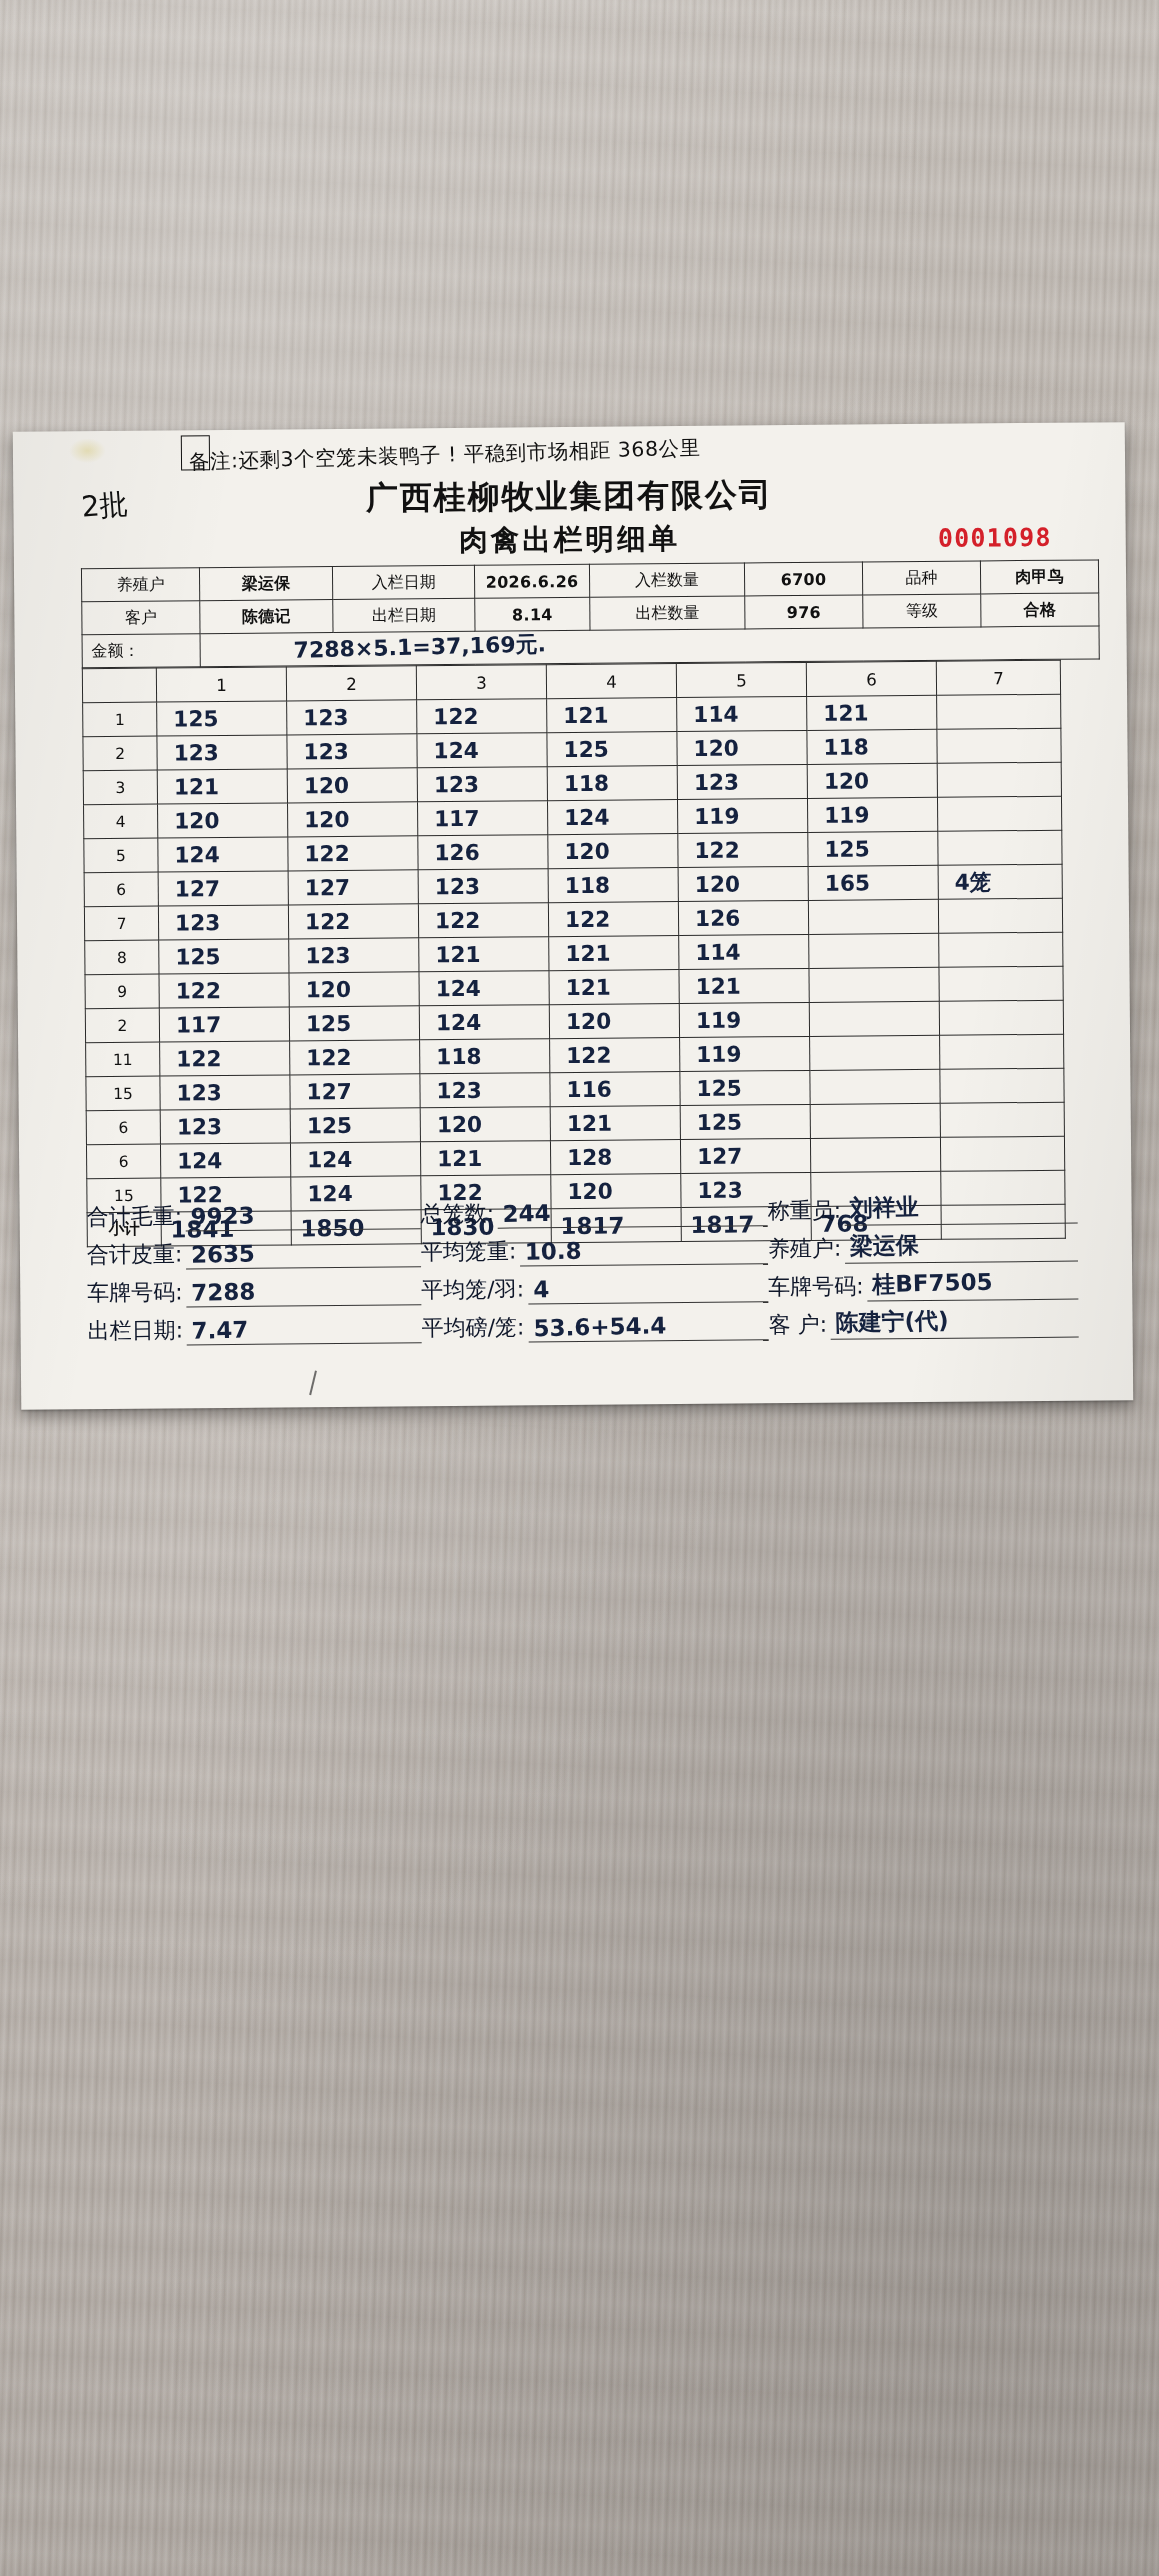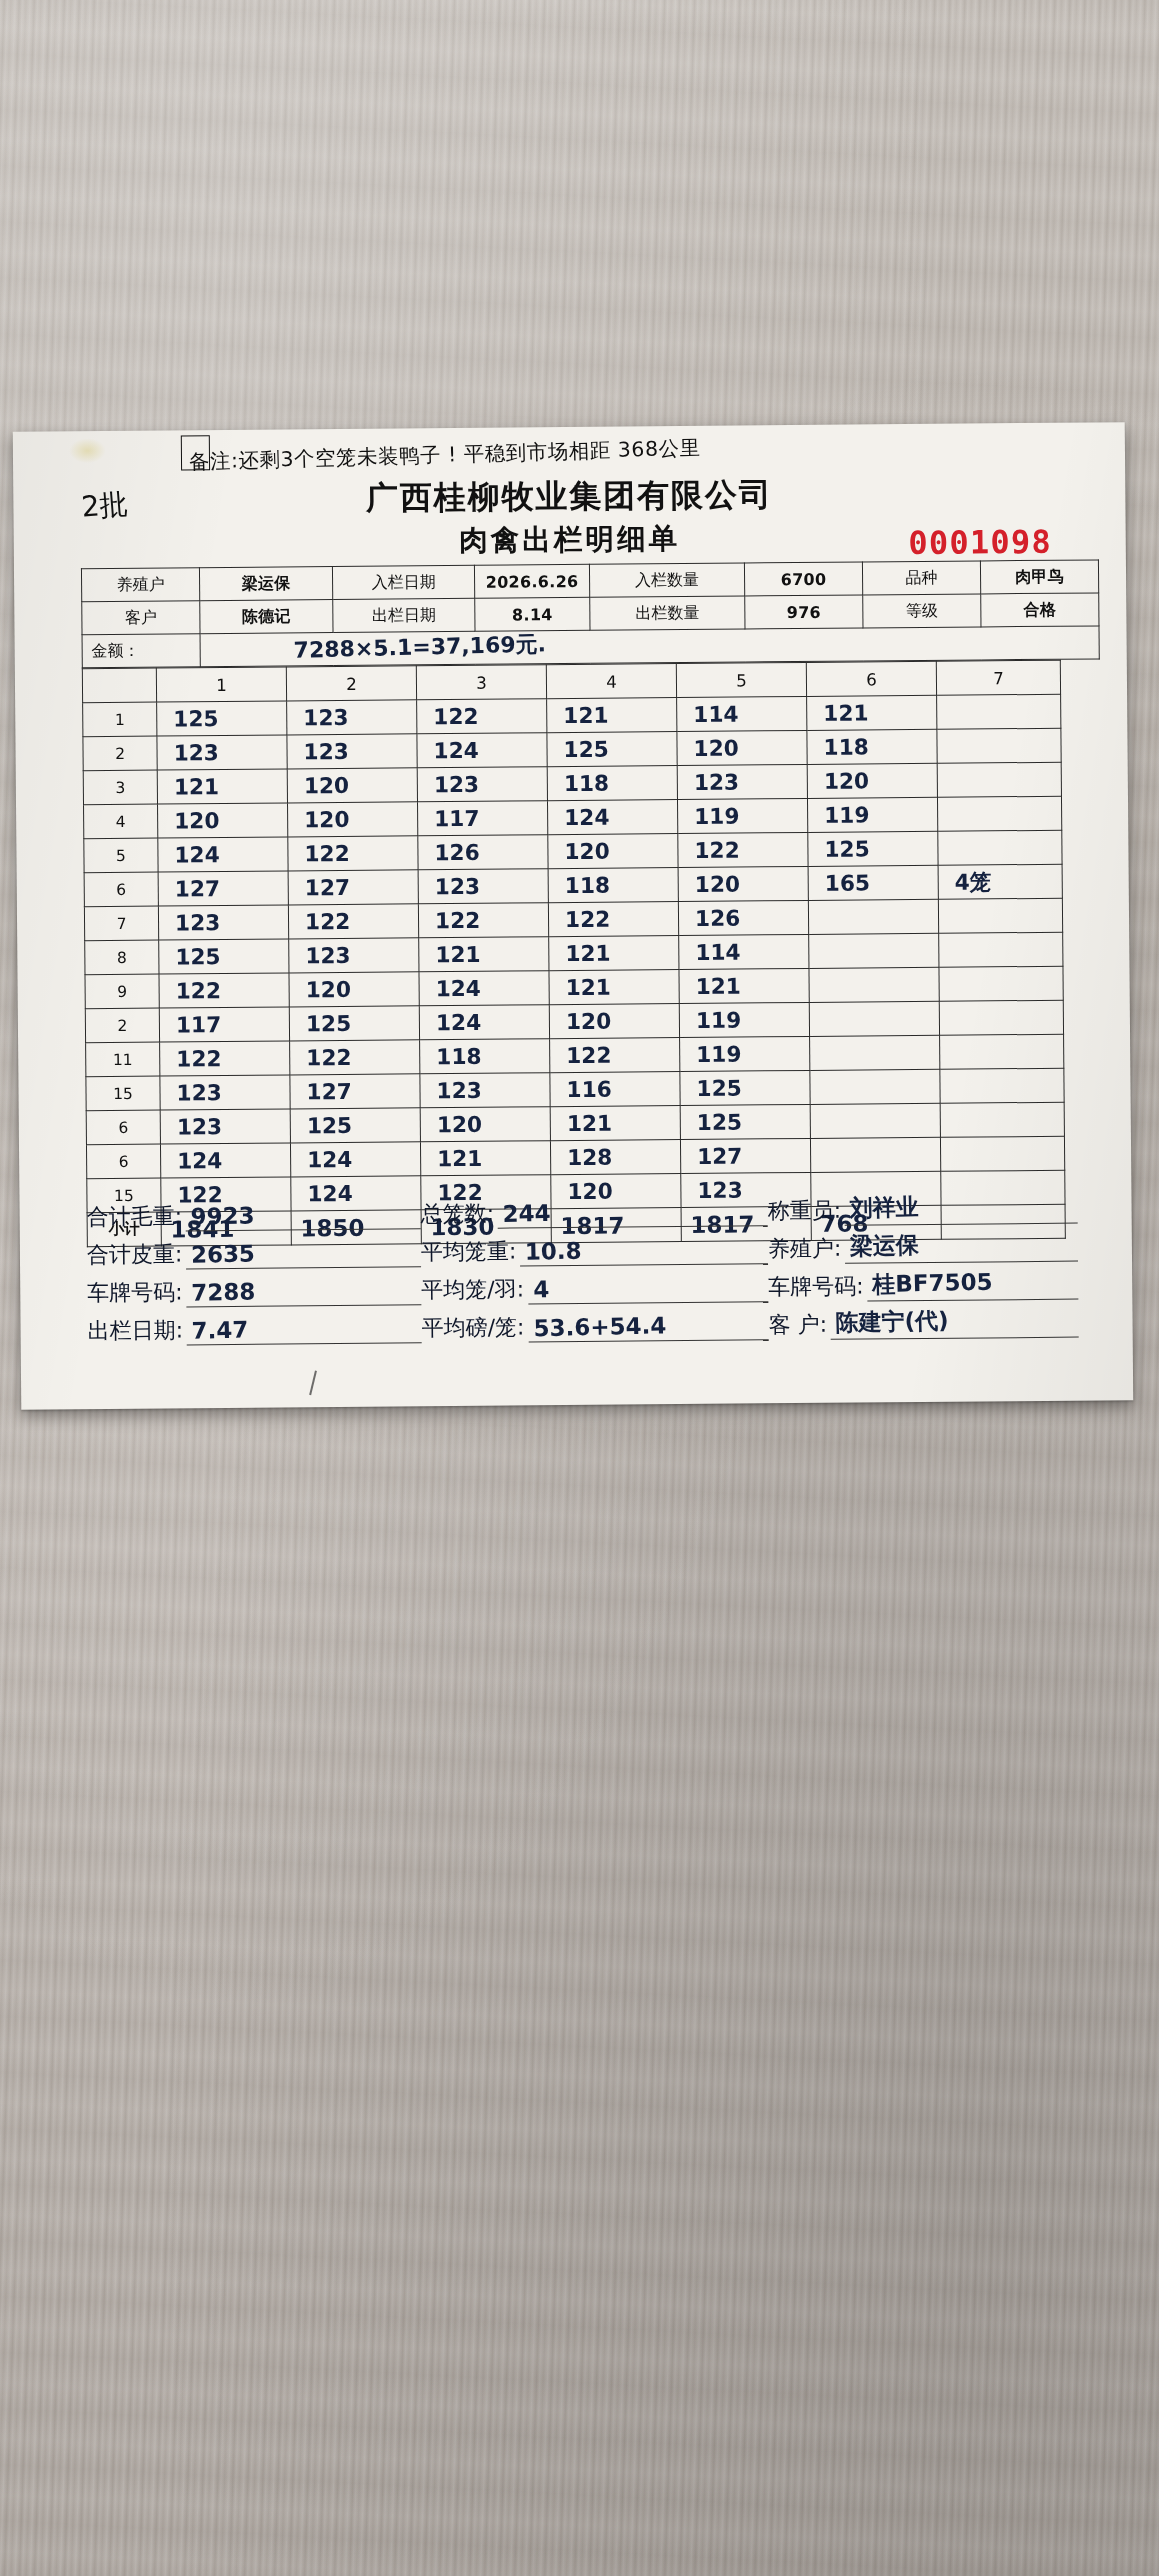--- a/index.html
+++ b/index.html
@@ -73,21 +73,21 @@
   }
   .doc-title{
     position:absolute;left:0;right:0;top:94px;
     text-align:center;
     font-family:"DejaVu Serif",serif;
     font-weight:bold;font-size:28.5px;color:#111;letter-spacing:3.1px;
   }
   .serial{
     position:absolute;right:74px;top:100px;
     font-family:"DejaVu Sans Mono",monospace;
-    font-weight:bold;font-size:32px;color:#d4202a;letter-spacing:1.2px;
+    font-weight:bold;font-size:25px;color:#d4202a;letter-spacing:1.2px;
   }
   
   .tbl{
     position:absolute;
     border-collapse:collapse;
     table-layout:fixed;
   }
   .tbl td{
     border:1.2px solid #2a2a2a;
     font-family:"DejaVu Sans",sans-serif;

